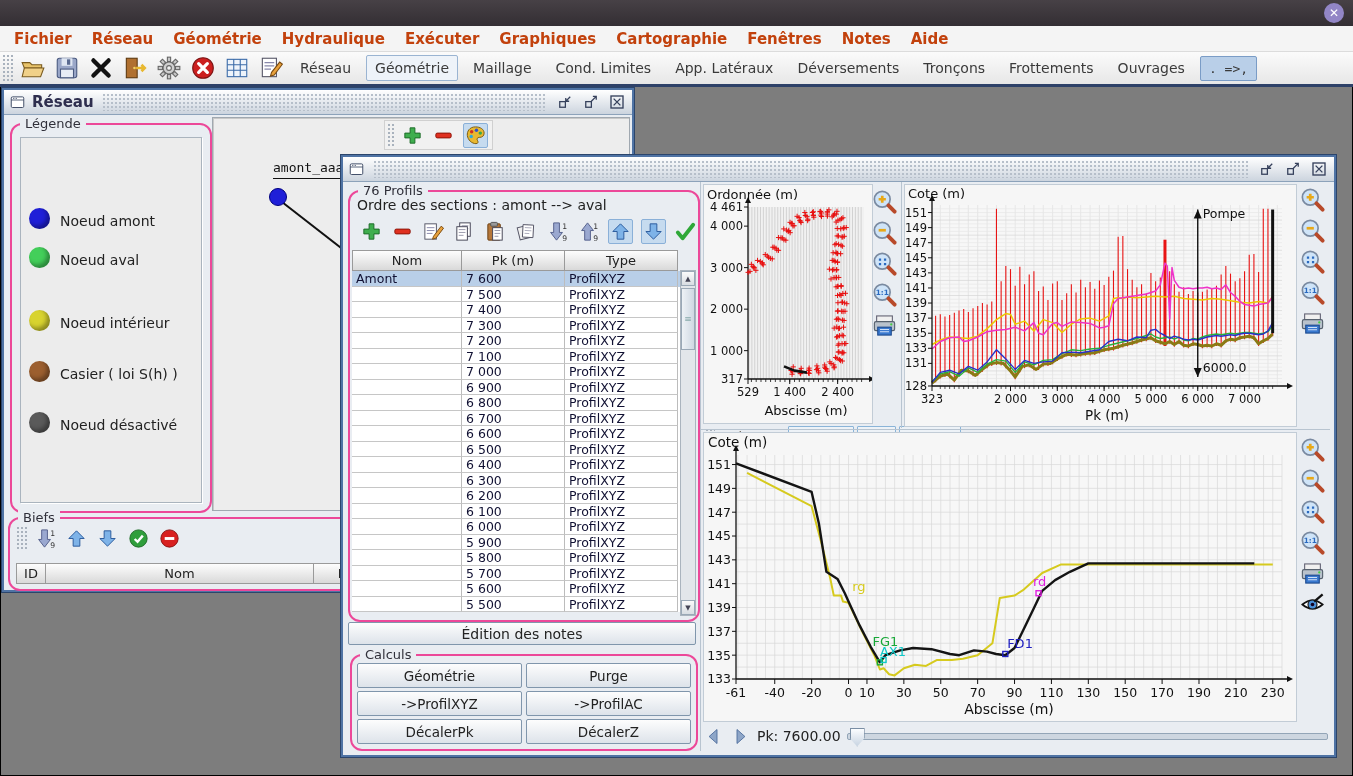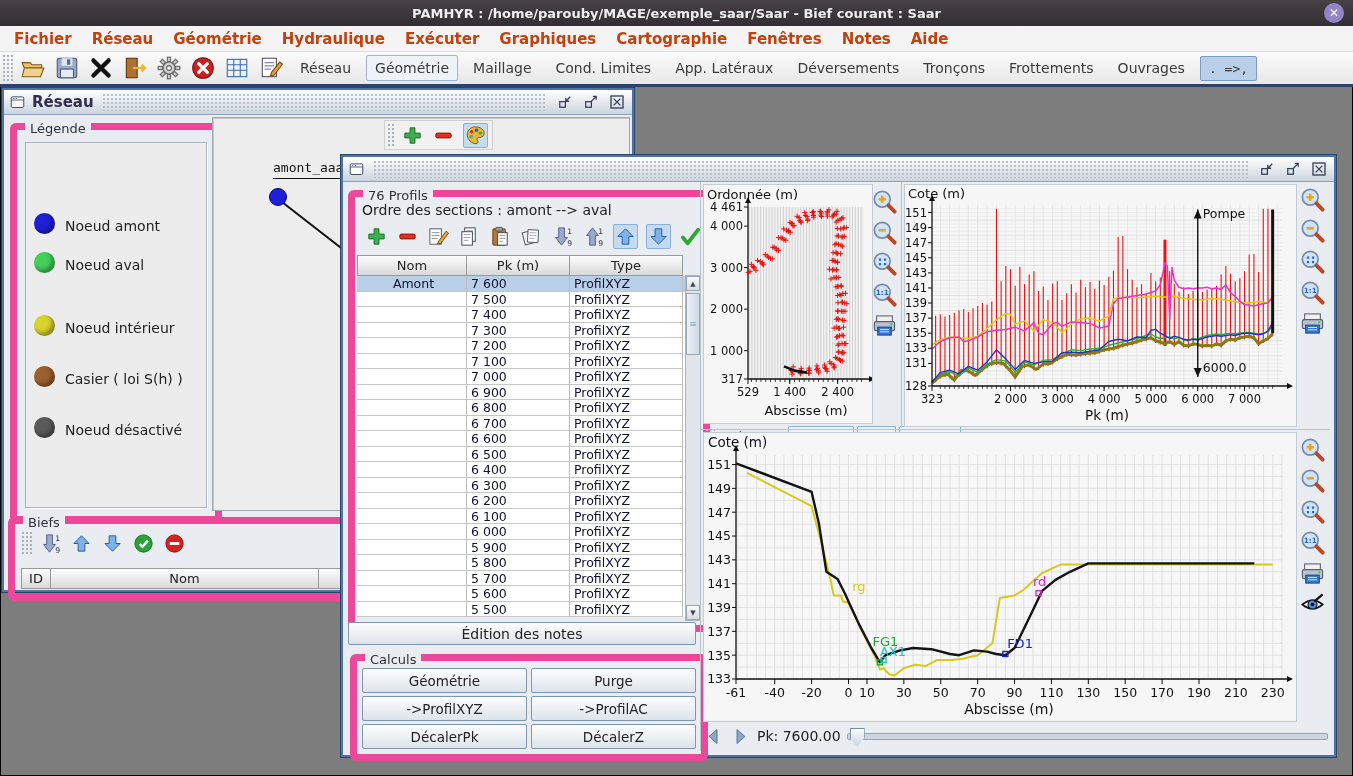--- a/index.html
+++ b/index.html
@@ -28,21 +28,21 @@
   .win{position:absolute;background:#e9edf2;border:2px solid #4f73a4;box-shadow:0 0 0 1px #2c456b;}
   .win-tb{height:24px;background:linear-gradient(#ffffff,#ccd4de);border-bottom:1px solid #8ca2ba;
     display:flex;align-items:center;gap:6px;padding:0 5px;}
   .win-tb .wic{width:17px;height:15px;flex:none;}
   .win-title{font-size:15px;font-weight:bold;color:#2e2e4e;white-space:nowrap;}
   .win-texture{flex:1;align-self:stretch;margin:3px 2px;
     background-image:radial-gradient(#b6bfca 1px,transparent 1.2px);background-size:4px 4px;}
   .win-ctrl{width:20px;height:18px;flex:none;}
   .win-body{position:absolute;left:0;top:25px;right:0;bottom:0;}
   
-  .gb{position:absolute;border:7px solid #ec4899;border-radius:6px;}
+  .gb{position:absolute;border:2px solid #ec4899;border-radius:12px;}
   .gb>.gb-label{position:absolute;top:-9px;left:8px;background:#e9edf2;padding:0 5px;font-size:13px;color:#30303a;}
   
   .leg-panel{position:absolute;left:8px;top:12px;right:8px;bottom:8px;background:#ececec;
     border:1px solid #aab4be;box-shadow:1px 1px 0 #fff;}
   .leg-item{position:absolute;left:8px;display:flex;align-items:flex-end;gap:10px;}
   .leg-dot{width:21px;height:21px;border-radius:50%;flex:none;}
   .leg-txt{font-size:14px;color:#222;}
   
   #net-canvas{position:absolute;background:#ededed;border:1px solid #a0a8b0;box-shadow:inset 1px 1px 0 #c8c8c8;}
   #net-toolbar{position:absolute;display:flex;align-items:center;background:#f1f1f1;border:1px solid #d0d0d0;height:28px;}
@@ -84,21 +84,20 @@
   #slider-handle{position:absolute;top:-6px;width:13px;height:17px;
     background:linear-gradient(#fbfdff,#c8d4e2);border:1px solid #7a8ea4;
     clip-path:polygon(0 0,100% 0,100% 55%,50% 100%,0 55%);}
   svg text{font-family:"DejaVu Sans","Liberation Sans",sans-serif;}
 </style>
 </head>
 <body>
 
 <div id="app">
   <div id="titlebar">
-    <span class="t">PAMHYR : /home/parouby/MAGE/exemple_saar/Saar - Bief courant : Saar</span>
     <div id="main-close">✕</div>
   </div>
   <div id="menubar">
       <div class="menu-item">Fichier</div>
       <div class="menu-item">Réseau</div>
       <div class="menu-item">Géométrie</div>
       <div class="menu-item">Hydraulique</div>
       <div class="menu-item">Exécuter</div>
       <div class="menu-item">Graphiques</div>
       <div class="menu-item">Cartographie</div>
@@ -352,21 +351,21 @@
                 <path d="M4 13l5 6L20 5" stroke="#2fa838" stroke-width="4" fill="none" stroke-linecap="round" stroke-linejoin="round"></path>
               </svg></span>
           </div>
         <div id="sec-table" style="position:absolute;left:2px;top:58px;width:342px;height:366px;overflow:hidden;">
             <div class="th-row">
               <div class="th" style="width: 110px;">Nom</div>
               <div class="th" style="width: 103px;">Pk (m)</div>
               <div class="th" style="width: 113px;">Type</div>
             </div>
             <div class="tr sel">
-              <div class="td" style="width: 110px; height: 15.5px; line-height: 15px; text-align: center;">Amont</div>
+              <div class="td" style="width: 110px; height: 15.5px; line-height: 15px;">Amont</div>
               <div class="td" style="width: 103px; height: 15.5px; line-height: 15px;">7 600</div>
               <div class="td" style="width: 113px; height: 15.5px; line-height: 15px;">ProfilXYZ</div>
             </div>
             <div class="tr">
               <div class="td" style="width: 110px; height: 15.5px; line-height: 15px;"></div>
               <div class="td" style="width: 103px; height: 15.5px; line-height: 15px;">7 500</div>
               <div class="td" style="width: 113px; height: 15.5px; line-height: 15px;">ProfilXYZ</div>
             </div>
             <div class="tr">
               <div class="td" style="width: 110px; height: 15.5px; line-height: 15px;"></div>

